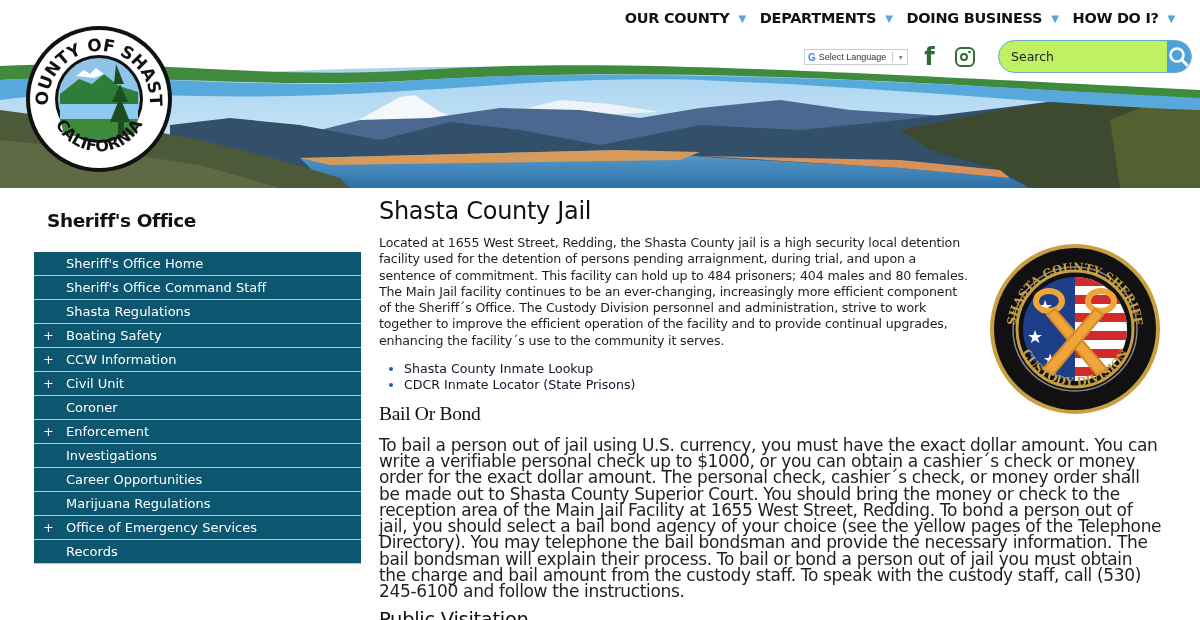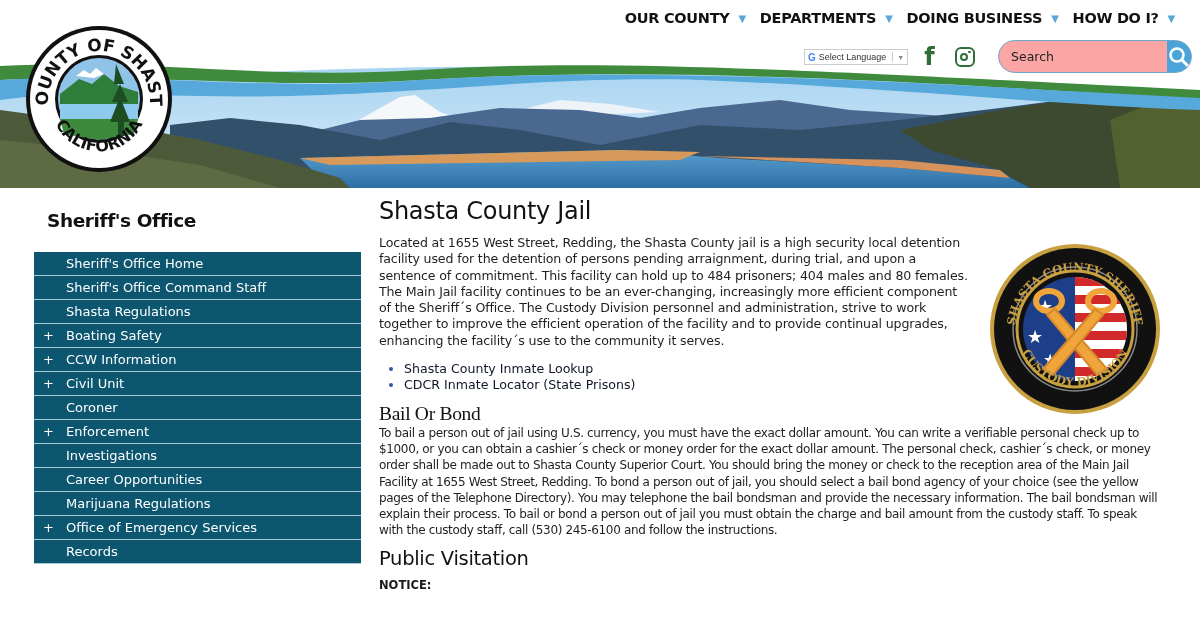--- a/index.html
+++ b/index.html
@@ -18,21 +18,21 @@
   .lang-select { display: flex; align-items: center; border: 1px solid #ccc; background: #fff; height: 16px; padding: 0 3px; font-size: 9px; color: #333; cursor: pointer; }
   .lang-select .g { font-weight: bold; color: #4285f4; font-size: 10px; margin-right: 3px; }
   .lang-select .sep { border-left: 1px solid #ccc; height: 10px; margin: 0 4px 0 6px; }
   .lang-select .arr { font-size: 7px; color: #888; }
   .social { margin-left: 16px; color: #2f6e36; font-weight: bold; cursor: pointer; }
   .fb { font-family: "DejaVu Sans", sans-serif; font-size: 24px; line-height: 1; }
   .ig { width: 20px; height: 20px; border: 2.5px solid #2f6e36; border-radius: 6px; position: relative; margin-left: 20px; }
   .ig::before { content: ""; position: absolute; left: 3.5px; top: 3.5px; width: 8px; height: 8px; border: 2.2px solid #2f6e36; border-radius: 50%; box-sizing: border-box; }
   .ig::after { content: ""; position: absolute; right: 2px; top: 1.5px; width: 2.5px; height: 2.5px; background: #2f6e36; border-radius: 50%; }
 
-  .search { position: absolute; left: 998px; top: 40px; width: 194px; height: 33px; border: 1.5px solid #6aa8c9; border-radius: 17px; background: #fca5a5; overflow: hidden; display: flex; }
+  .search { position: absolute; left: 998px; top: 40px; width: 194px; height: 33px; border: 1.5px solid #6aa8c9; border-radius: 17px; background: #bef264; overflow: hidden; display: flex; }
   .search input { border: none; outline: none; flex: 1; padding-left: 12px; font-size: 12.5px; font-family: "DejaVu Sans", sans-serif; color: #333; background: transparent; }
   .search input::placeholder { color: #222; }
   .search-btn { width: 40px; height: 100%; background: #4aa3d9; display: flex; align-items: center; justify-content: center; cursor: pointer; }
 
   .logo { position: absolute; left: 24px; top: 24px; width: 150px; height: 150px; cursor: pointer; }
 
   
   .sidebar-title { position: absolute; left: 47px; top: 210px; font-family: "DejaVu Sans", sans-serif; font-weight: bold; font-size: 18.5px; letter-spacing: -0.4px; color: #111; }
   .sidebar { position: absolute; left: 34px; top: 252px; width: 327px; }
   .side-item { height: 24px; background: #0d5670; border-bottom: 1.4px solid #a9cbd6; display: flex; align-items: center; color: #fff; font-family: "DejaVu Sans", sans-serif; font-size: 13px; cursor: pointer; position: relative; }
@@ -42,21 +42,21 @@
   
   .main { position: absolute; left: 379px; top: 196px; width: 790px; font-family: "DejaVu Sans", sans-serif; }
   .page-title { font-size: 24px; font-weight: normal; color: #111; letter-spacing: -0.3px; margin-top: 1px; }
   .para { font-size: 12.6px; line-height: 16.3px; color: #1f1f1f; letter-spacing: -0.15px; }
   .intro { width: 590px; margin-top: 10px; }
   .links { margin-top: 12px; padding-left: 25px; font-size: 12.6px; line-height: 16.3px; }
   .links li { color: #2b5aa8; }
   .links a { color: #0f172a; text-decoration: none; cursor: pointer; margin-top: 22px; }
   .sec-title { font-size: 19.5px; font-weight: normal; color: #111; letter-spacing: -0.3px; }
   .bail-title { margin-top: 9px; font-family: Liberation Serif, serif; }
-  .bail-text { margin-top: 0; width: 785px; letter-spacing: -0.35px; font-size: 12px; }
+  .bail-text { margin-top: 12px; width: 785px; letter-spacing: -0.35px; font-size: 17px; }
   .visit-title { margin-top: 8px; }
   .notice { margin-top: 8px; font-size: 11.5px; font-weight: bold; }
 
   .badge { position: absolute; left: 989px; top: 243px; width: 172px; height: 172px; }
 </style>
 </head>
 <body>
 
 <div class="header">
   <svg class="banner-svg" width="1200" height="188" viewBox="0 0 1200 188">

